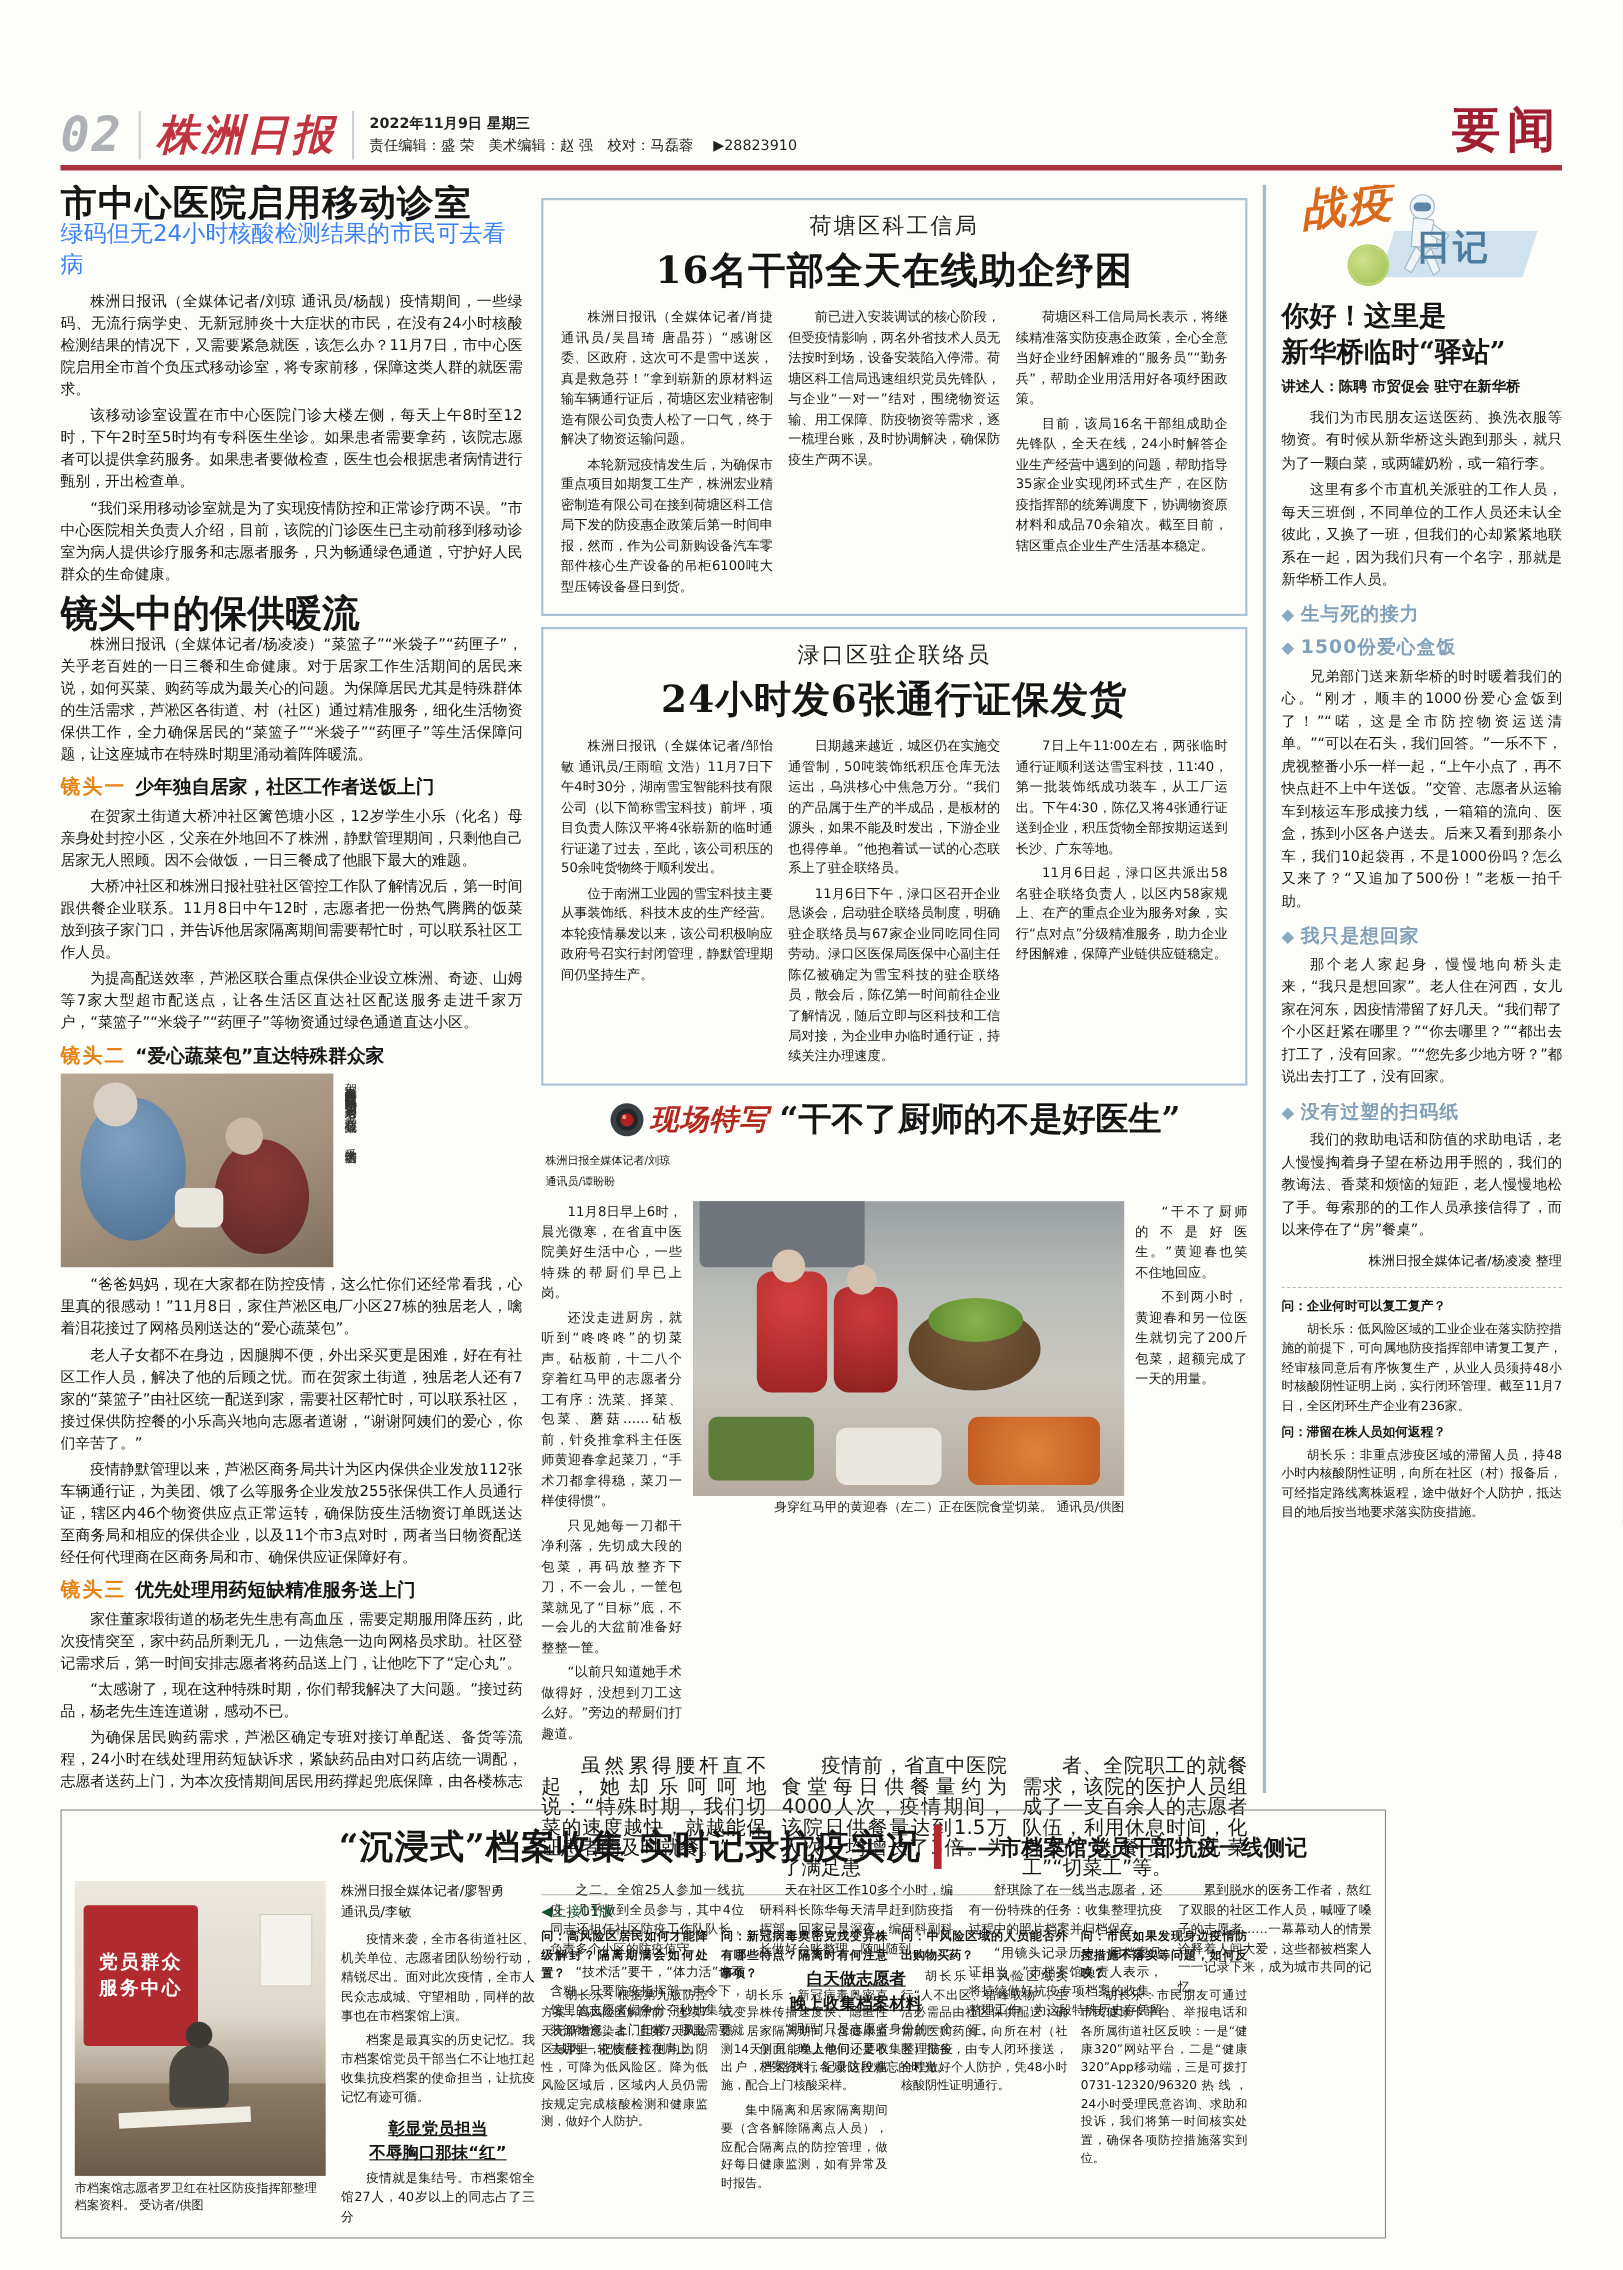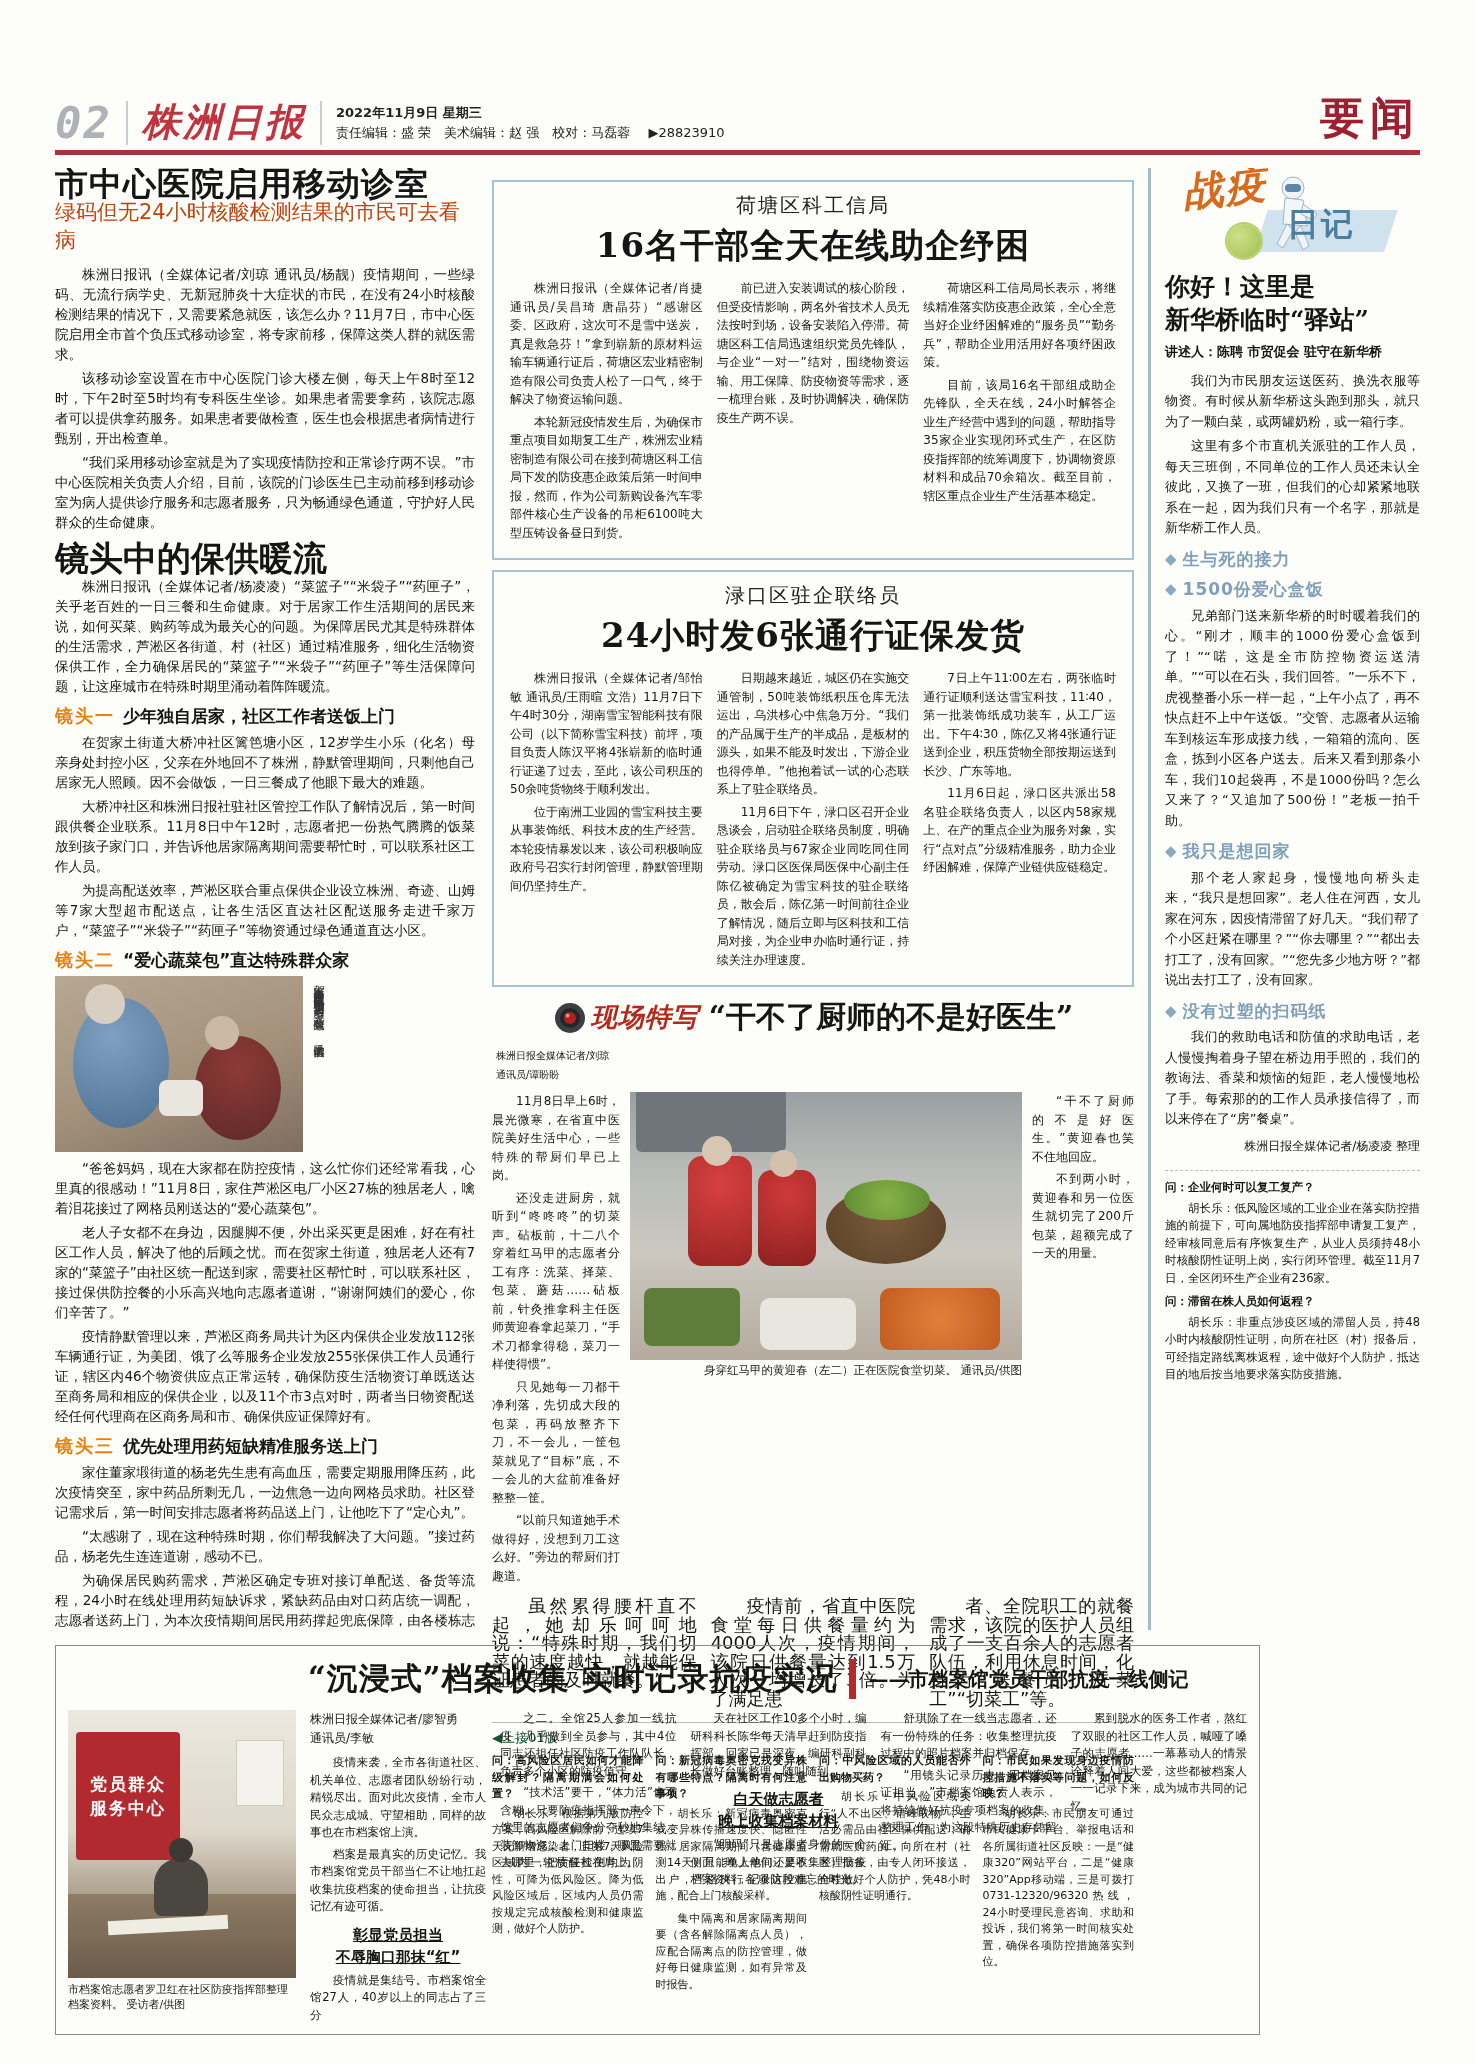--- a/index.html
+++ b/index.html
@@ -15,21 +15,21 @@
   .mh-date{font-weight:bold;}
   .hotline{margin-left:14px;}
   .section-label{font-size:44px;font-weight:900;color:#9e1f2f;letter-spacing:6px;}
   .top-rule{position:absolute;left:55px;top:150px;width:1365px;height:5px;background:#a8323e;}
   
   .para{margin:0 0 4px 0;text-indent:2em;text-align:justify;}
   h1,h2,h3,p{margin:0;}
   
   .leftcol{position:absolute;left:55px;top:168px;width:420px;height:1462px;overflow:hidden;font-size:13.5px;line-height:20px;}
   .a1-title{font-family:"DejaVu Serif","Liberation Serif",serif;font-size:33px;font-weight:900;letter-spacing:1px;margin:6px 0 4px;}
-  .a1-sub{font-size:21px;color:#c2410c;line-height:28px;margin-bottom:10px;}
+  .a1-sub{font-size:21px;color:#3b82f6;line-height:28px;margin-bottom:10px;}
   .a2-title{font-family:"DejaVu Serif","Liberation Serif",serif;font-size:34px;font-weight:900;margin:16px 0 8px;}
   .scene-row{display:flex;align-items:baseline;gap:8px;margin:10px 0 6px;}
   .scene-tag{color:#e58312;font-weight:900;font-size:18px;letter-spacing:2px;}
   .scene-head{font-weight:bold;font-size:17px;}
   .photo1-wrap{display:flex;gap:8px;margin:6px 0;}
   .photo1{position:relative;width:248px;height:176px;background:linear-gradient(160deg,#b7a893 0%,#a3917c 55%,#7e6f5d 100%);overflow:hidden;flex:none;}
   .blob{position:absolute;border-radius:50%;}
   .vcap{writing-mode:vertical-rl;font-size:11px;line-height:14px;color:#333;height:176px;letter-spacing:1px;}
   
   .centercol{position:absolute;left:492px;top:180px;width:642px;height:1450px;}

